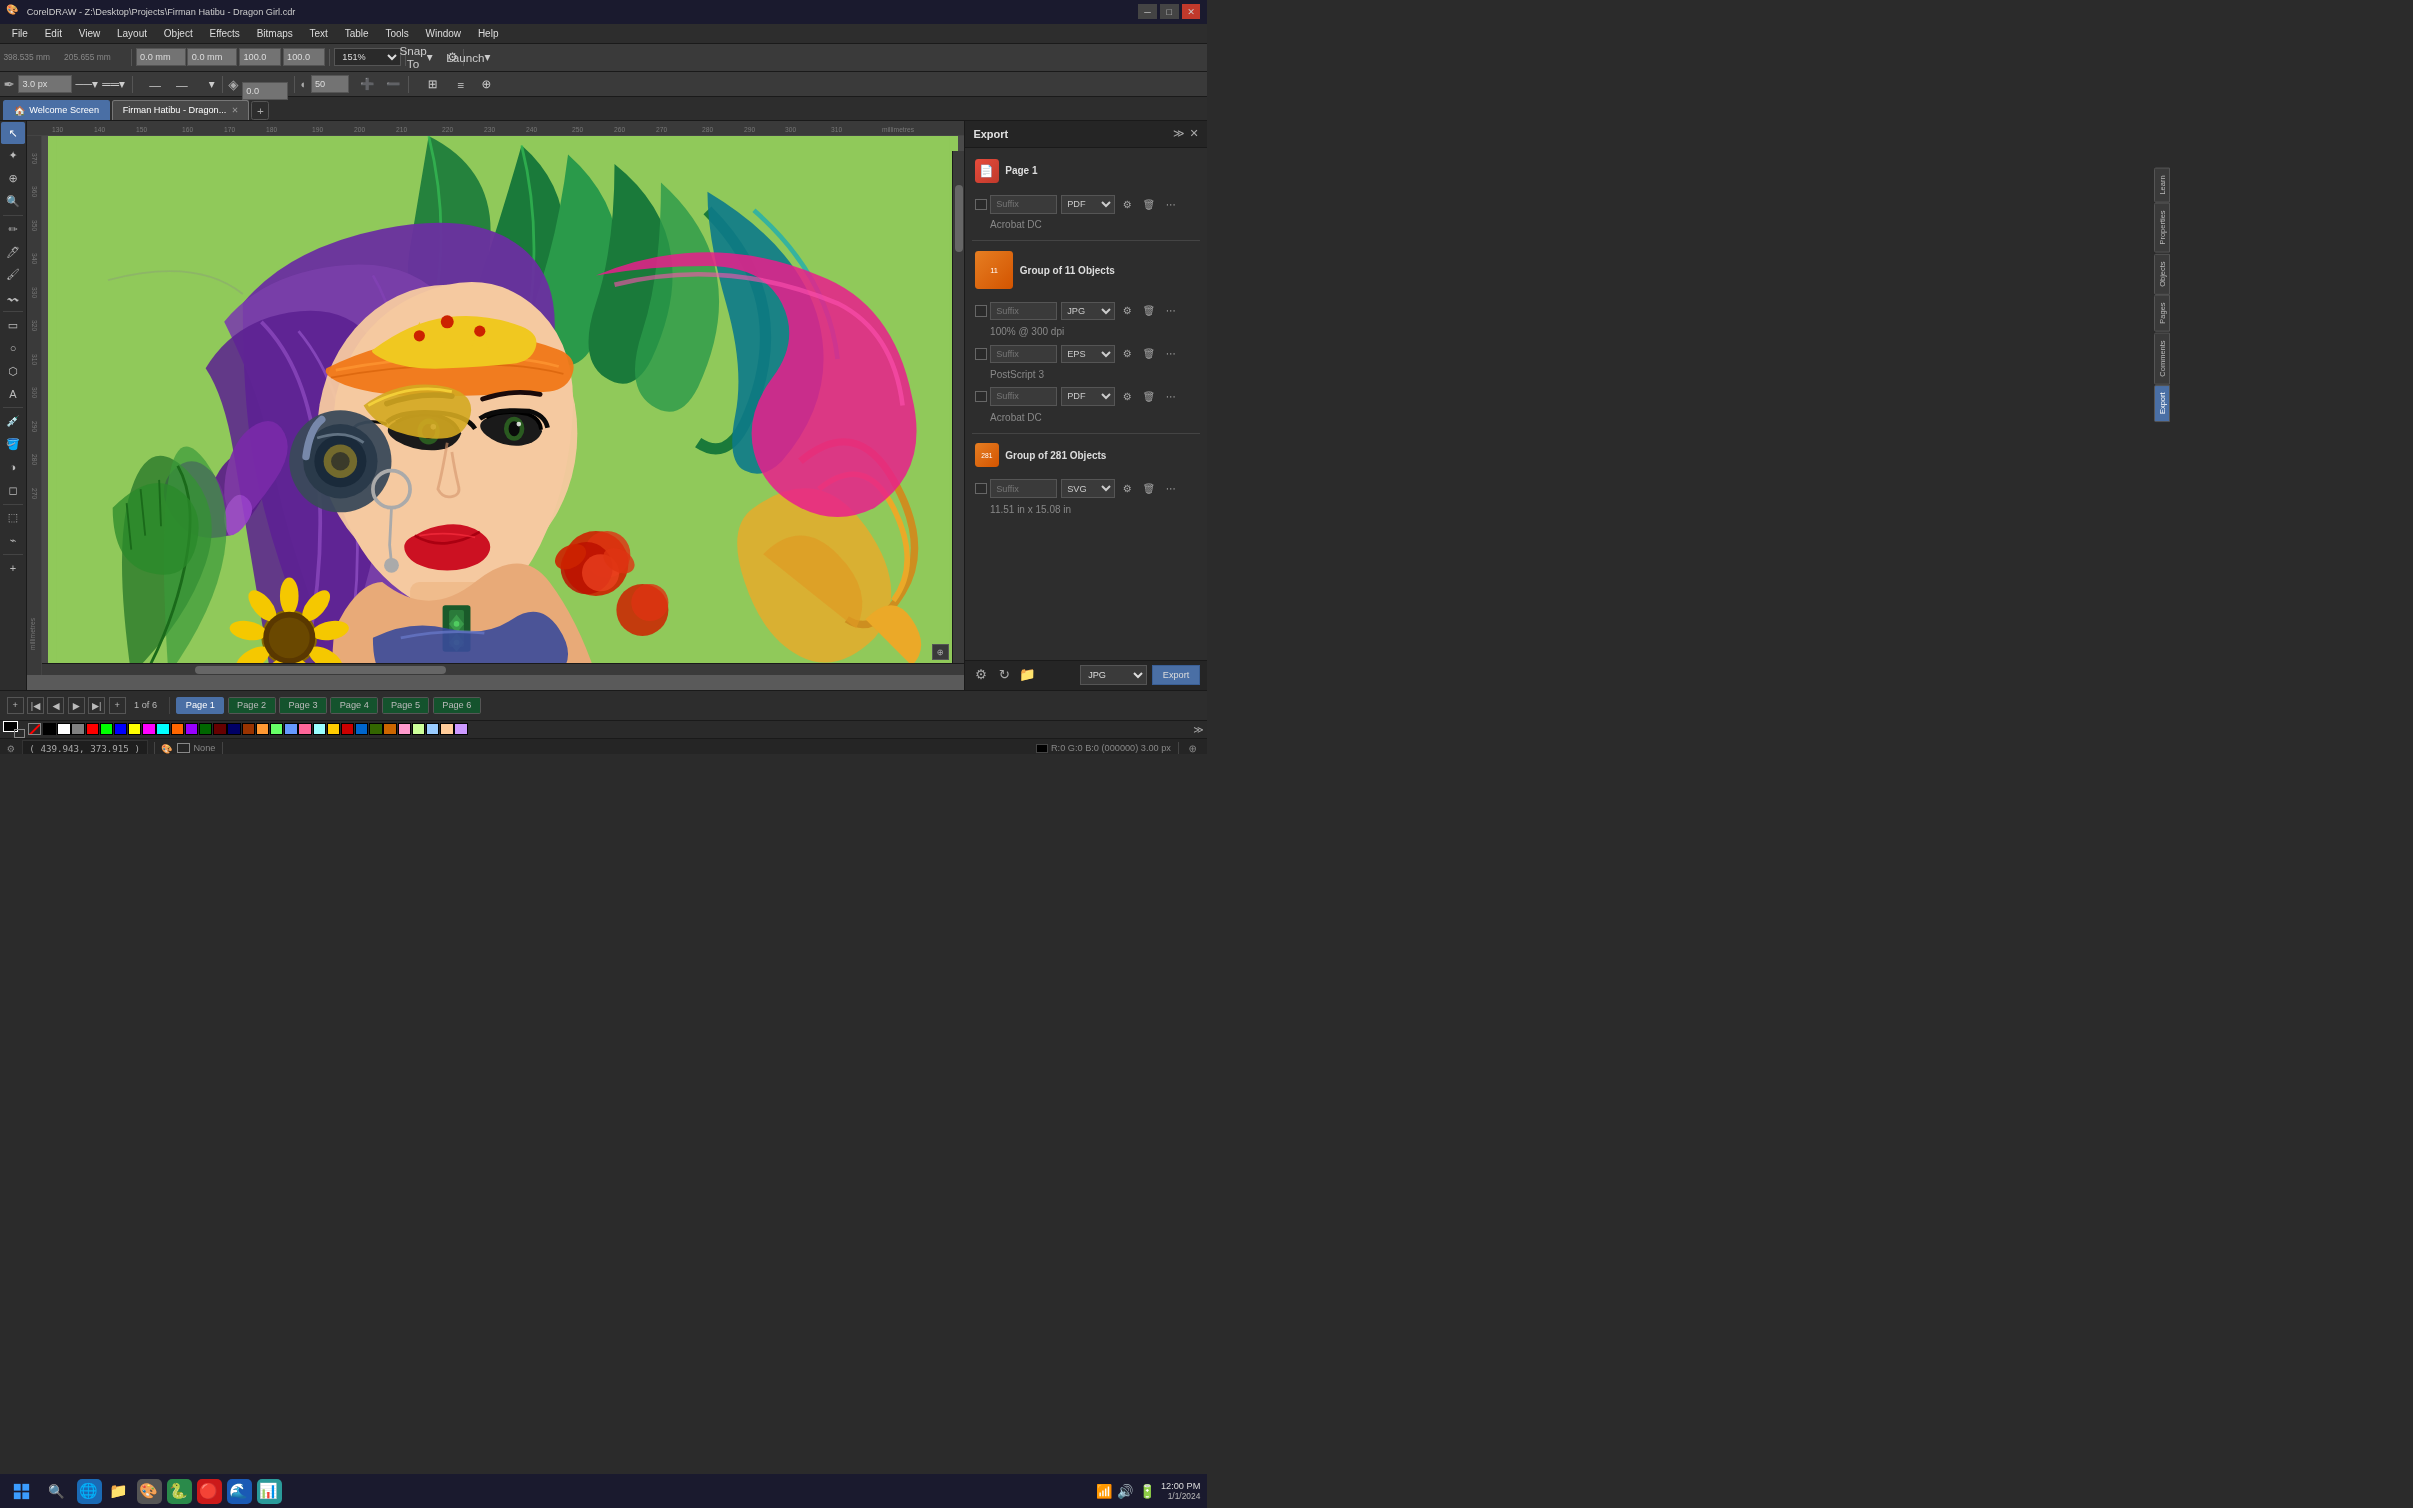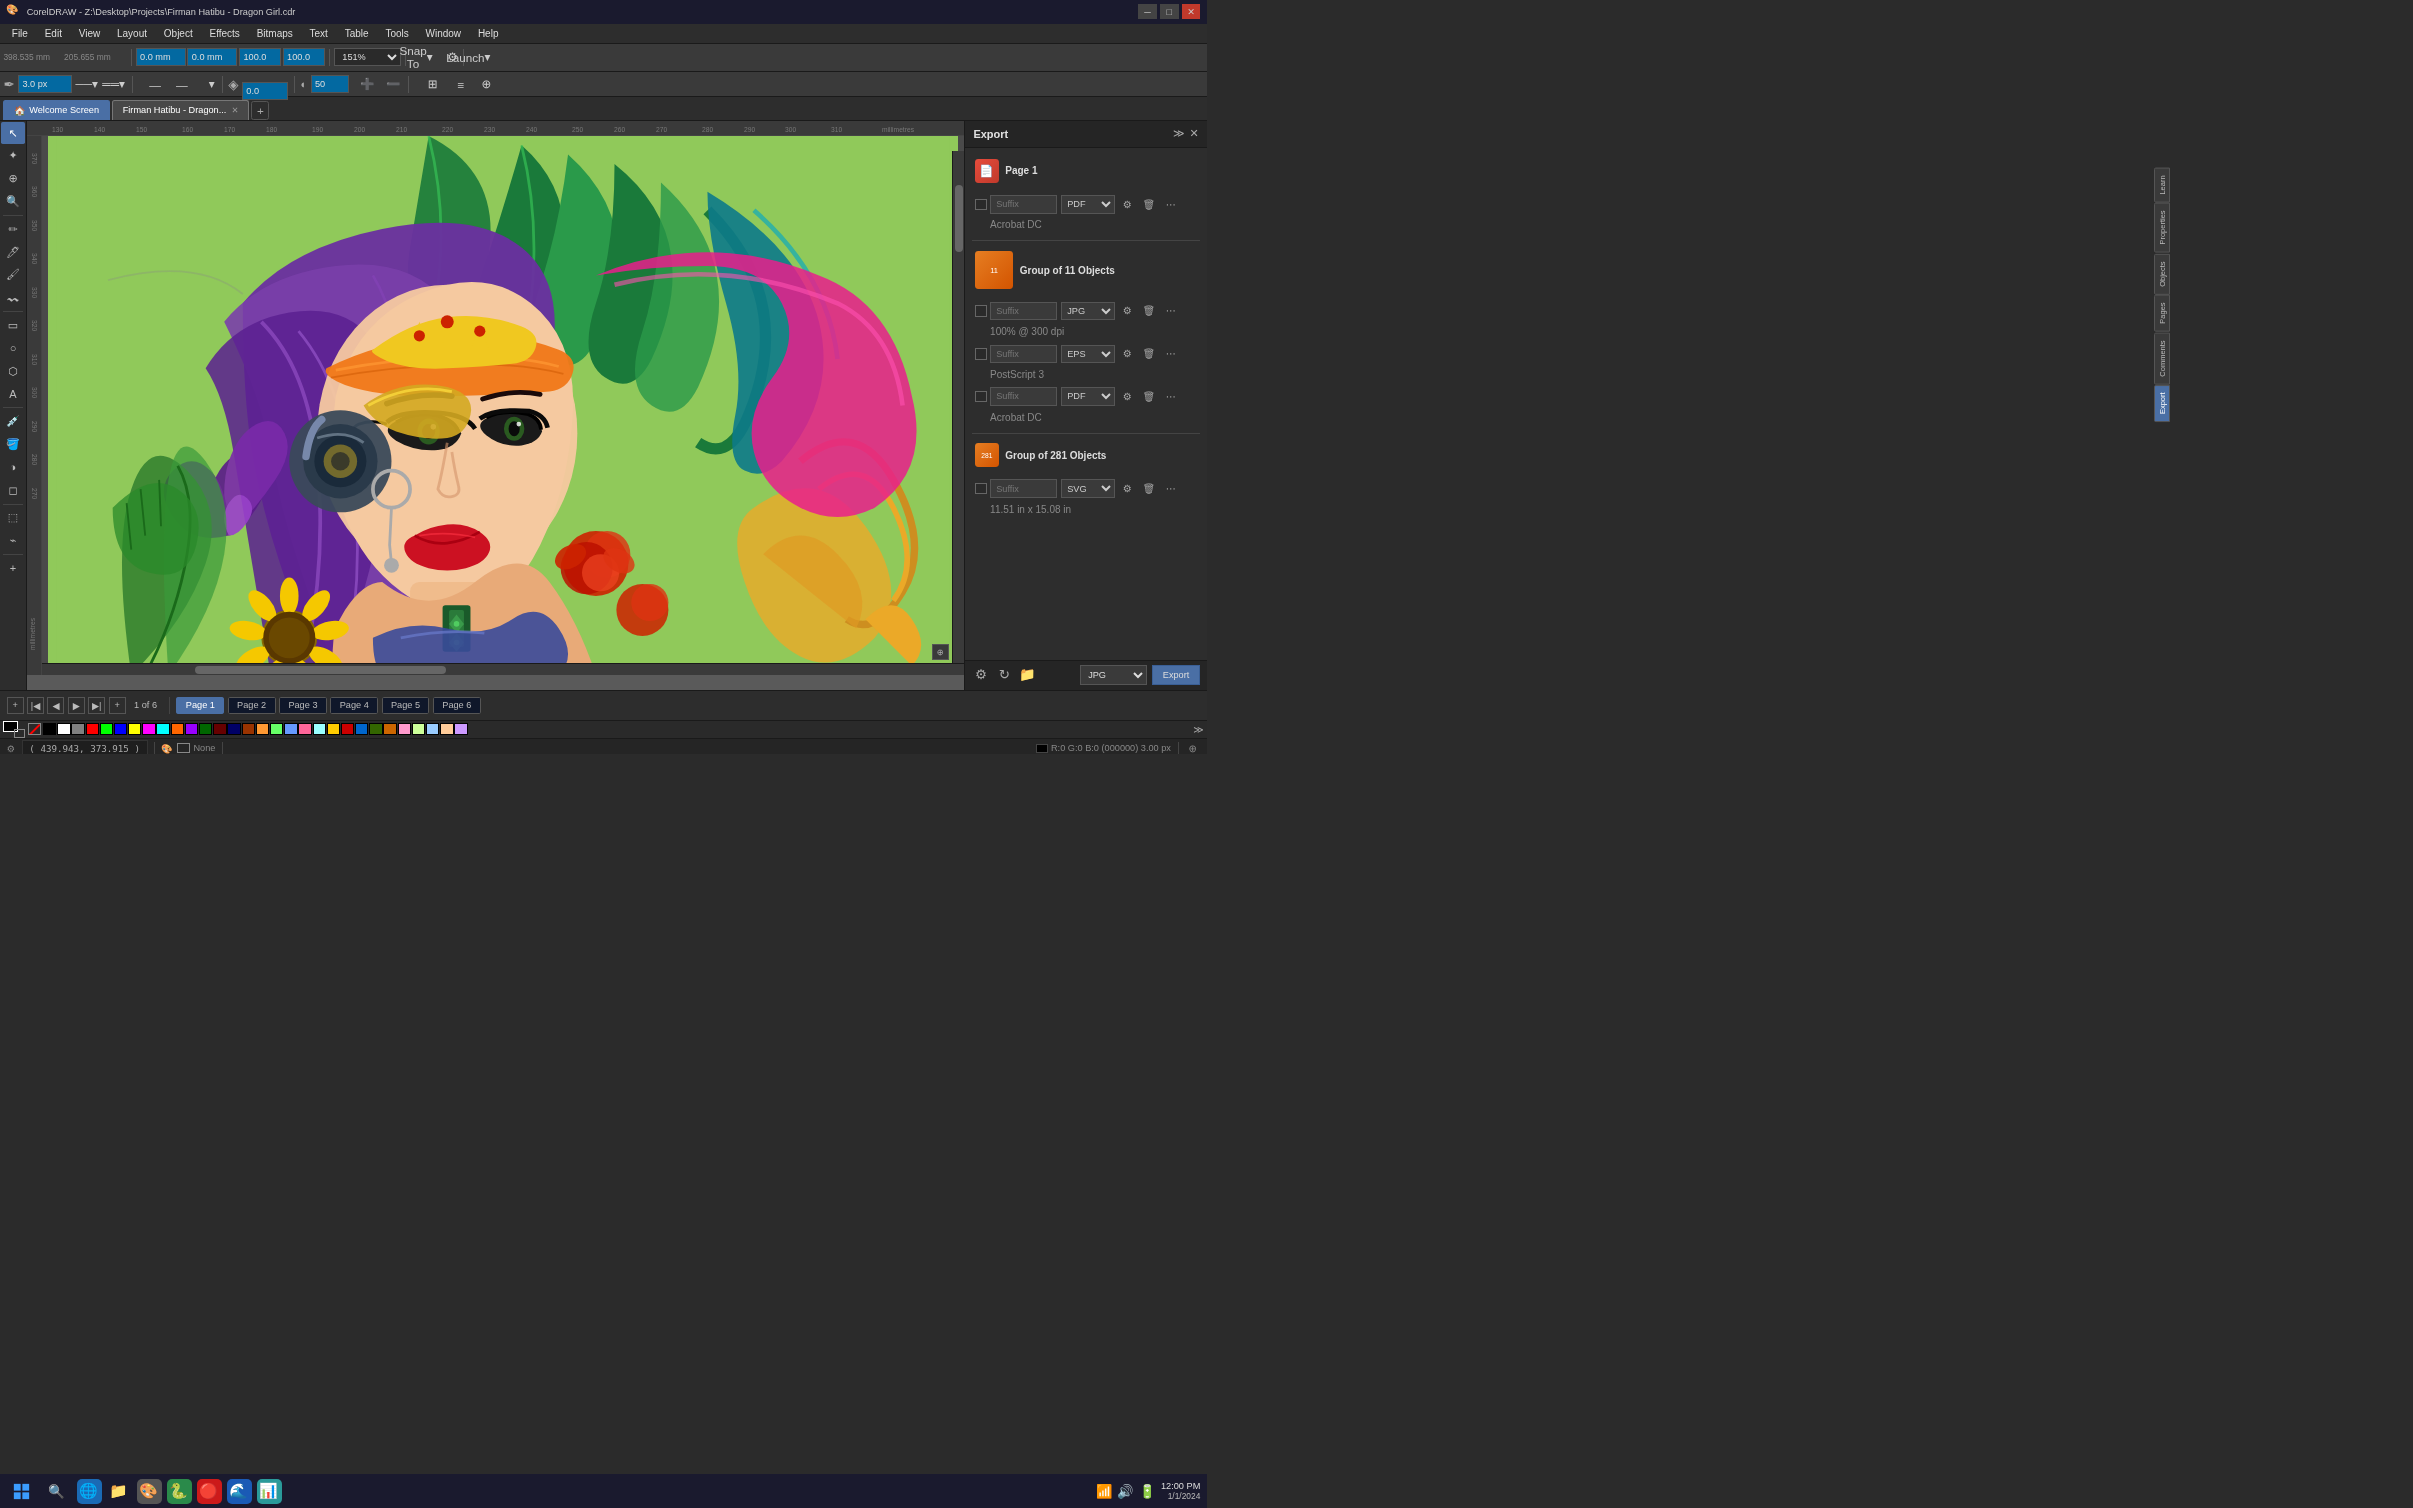--- a/index.html
+++ b/index.html
@@ -70,21 +70,21 @@
       border: 0.8px solid transparent;
       color: #ccc;
       cursor: pointer;
       display: flex; align-items: center; justify-content: flex-end;
       font-size: 11.7px;
       border-radius: 1.7px;
     }
     .tb-separator { width: 0.8px; height: 17px; background: #555; margin: 0 2.5px; }
     .tb-input {
       height: 18.4px;
-      background: #0369a1;
+      background: #737373;
       border: 0.8px solid #555;
       color: #ddd;
       padding: 0 3.4px;
       font-size: 9.2px;
       width: 59px;
     }
     .tb-dropdown {
       height: 18.4px;
       background: #2a2a2a;
       border: 0.8px solid #555;
@@ -371,21 +371,21 @@
       background: transparent;
       border: 0.8px solid #555;
       color: #bbb;
       cursor: pointer;
       display: flex; align-items: center; justify-content: center;
       font-size: 9.2px;
     }
     .page-indicator { font-size: 9.2px; color: #bbb; padding: 0 5px; }
     .page-tab {
       padding: 2.5px 8.4px;
-      background: #0f172a;
+      background: #14532d;
       border: 0.8px solid #555;
       color: #bbb;
       cursor: pointer;
       font-size: 9.2px;
       border-radius: 1.7px;
       white-space: nowrap;
     }
     .page-tab.active { background: #4a6fa5; color: white; border-color: #4a6fa5; }
 
     

